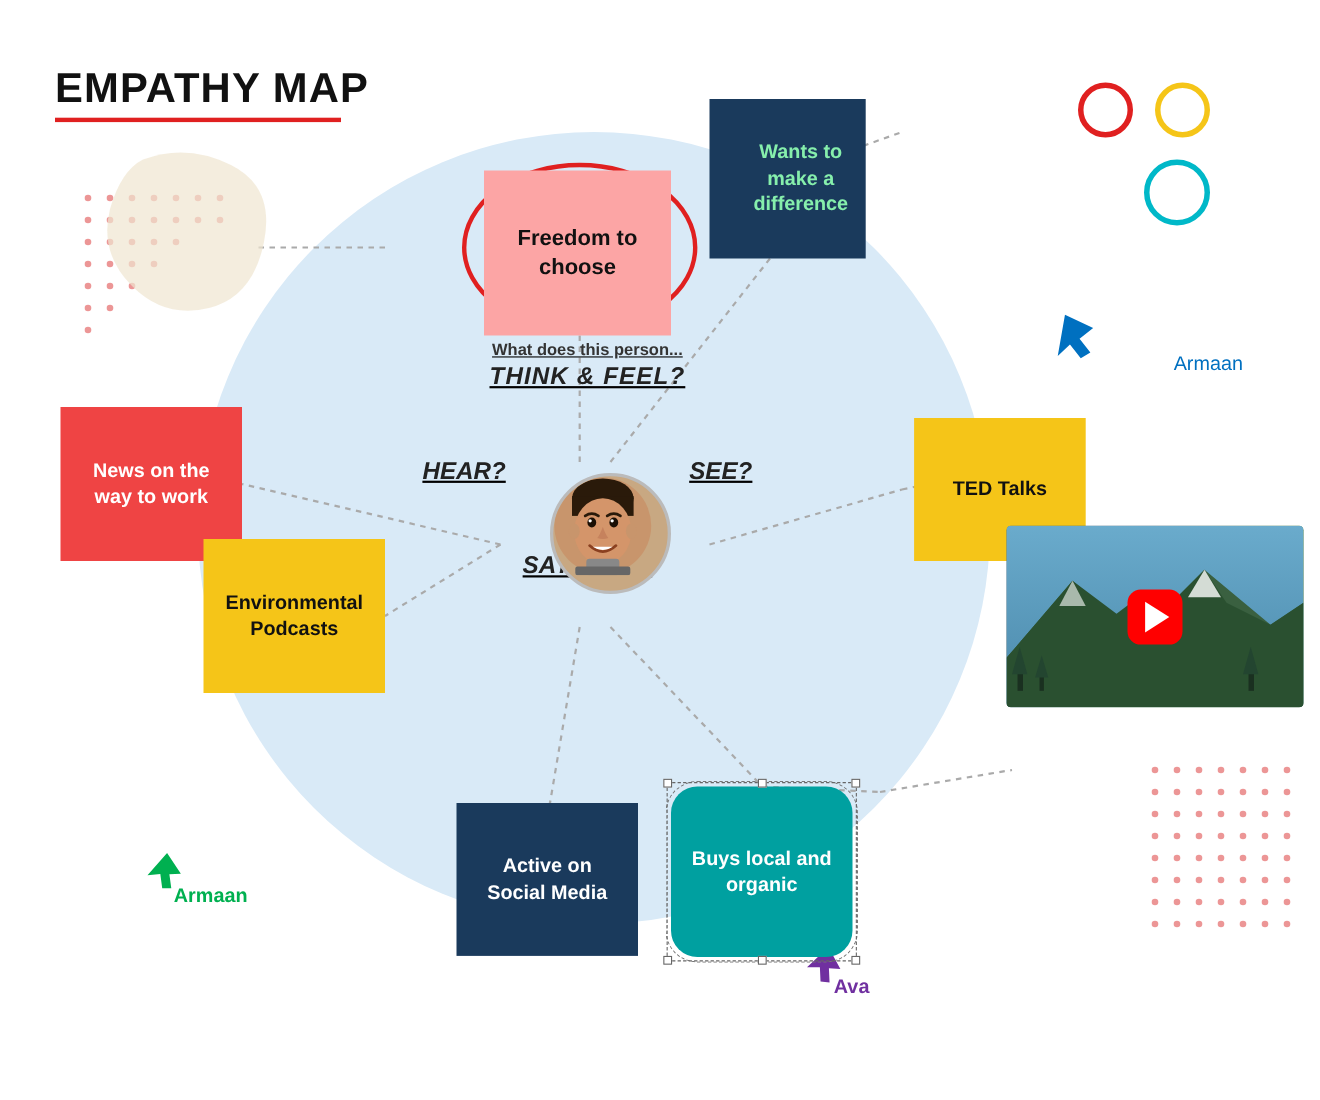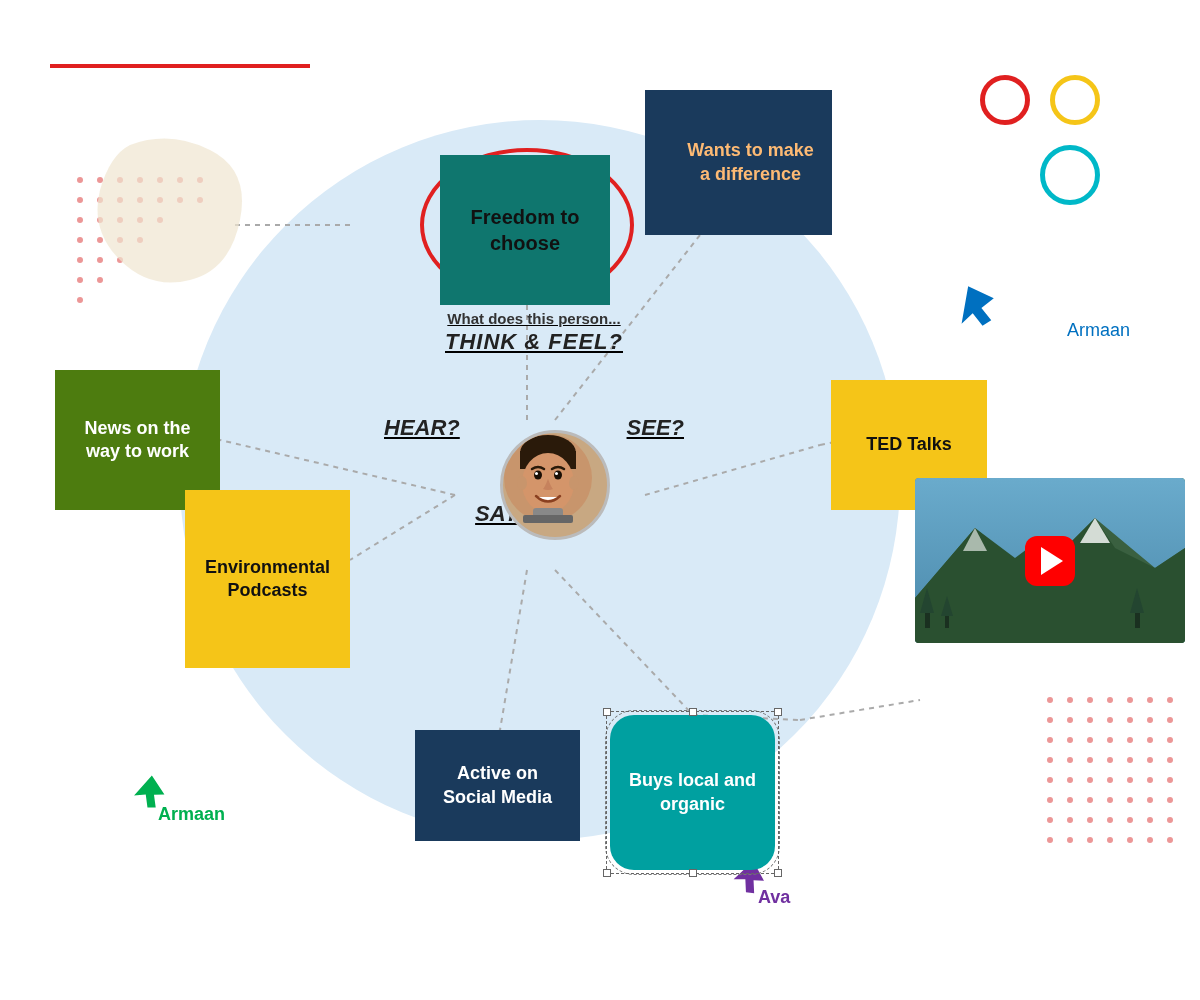--- a/index.html
+++ b/index.html
@@ -222,20 +222,21 @@
 </head>
 <body>
 
 <svg class="dots-pattern" style="position:absolute;top:155px;left:55px;opacity:0.8" width="130" height="160">
   <g fill="#e05050">
     
   </g>
 </svg>
 
 <div class="title-area">
+  <div class="title-text">EMPATHY MAP</div>
   <div class="title-underline"></div>
 </div>
 
 <div class="circle-red"></div>
 <div class="circle-yellow"></div>
 <div class="circle-teal"></div>
 
 <div class="big-circle"></div>
 
 <svg class="connectors" xmlns="http://www.w3.org/2000/svg">
@@ -401,41 +402,41 @@
     <path d="M36,64 Q45,70 54,64" fill="white"></path>
 
     <ellipse cx="19" cy="50" rx="5" ry="7" fill="#c8956c"></ellipse>
     <ellipse cx="71" cy="50" rx="5" ry="7" fill="#c8956c"></ellipse>
 
     <rect x="30" y="75" width="30" height="15" fill="#888" rx="3"></rect>
     <rect x="20" y="82" width="50" height="8" fill="#666" rx="2"></rect>
   </svg>
 </div>
 
-<div class="sticky" style="background:#0f766e;color:#111;top:155px;left:440px;width:170px;height:150px;font-size:20px;">
+<div class="sticky" style="background:#fca5a5;color:#111;top:155px;left:440px;width:170px;height:150px;font-size:20px;">
   <span>Freedom to choose</span>
 </div>
 
-<div class="sticky" style="background:#1a3a5c;color:#fdba74;top:90px;left:645px;width:187px;height:145px;font-size:18px;padding-left:40px;">
+<div class="sticky" style="background:#1a3a5c;color:#86efac;top:90px;left:645px;width:142px;height:145px;font-size:18px;padding-left:40px;">
   <span>Wants to make a difference</span>
 </div>
 
-<div class="sticky" style="background:#4d7c0f;color:#fff;top:370px;left:55px;width:165px;height:140px;font-size:18px;">
+<div class="sticky" style="background:#ef4444;color:#fff;top:370px;left:55px;width:165px;height:140px;font-size:18px;">
   <span>News on the way to work</span>
 </div>
 
-<div class="sticky" style="background:#f5c518;color:#111;top:490px;left:185px;width:165px;height:178px;font-size:18px;">
+<div class="sticky" style="background:#f5c518;color:#111;top:490px;left:185px;width:165px;height:140px;font-size:18px;">
   <span>Environmental Podcasts</span>
 </div>
 
 <div class="sticky" style="background:#f5c518;color:#111;top:380px;left:820px;width:156px;height:130px;font-size:18px;margin-left:11px;">
   <span>TED Talks</span>
 </div>
 
-<div class="sticky" style="background:#1a3a5c;color:#fff;top:730px;left:415px;width:165px;height:111px;font-size:18px;">
+<div class="sticky" style="background:#1a3a5c;color:#fff;top:730px;left:415px;width:165px;height:139px;font-size:18px;">
   <span>Active on Social Media</span>
 </div>
 
 <div class="sticky" style="background:#00a0a0;color:#fff;top:715px;left:610px;width:165px;height:155px;font-size:18px;outline:1.5px dashed #777;outline-offset:4px;border-radius:24px;">
   <span>Buys local and organic</span>
 </div>
 
 <div style="position:absolute;top:711px;left:606px;width:173px;height:163px;border:1.5px dashed #666;pointer-events:none;">
   <div style="position:absolute;top:-4px;left:-4px;width:8px;height:8px;background:white;border:1.5px solid #666;"></div>
   <div style="position:absolute;top:-4px;right:-4px;width:8px;height:8px;background:white;border:1.5px solid #666;"></div>

